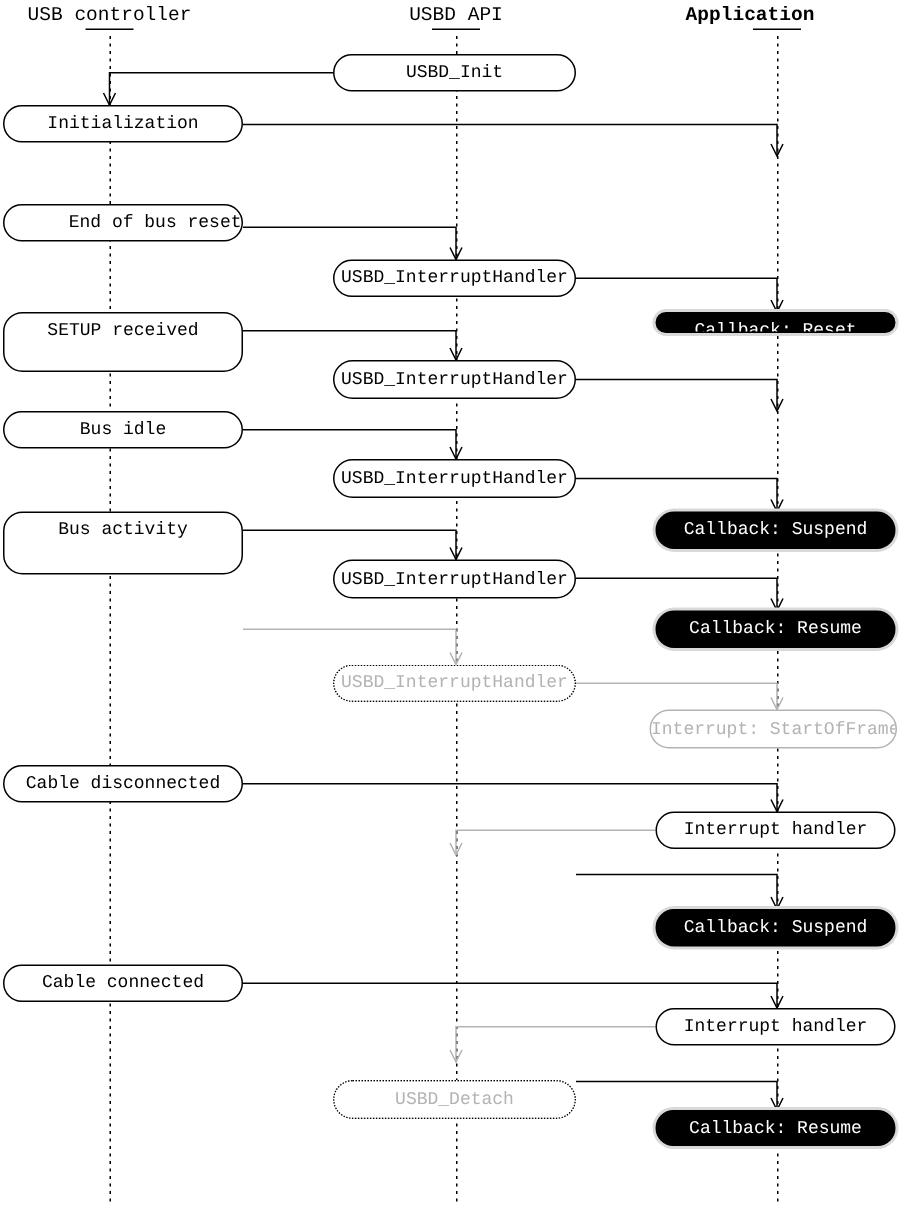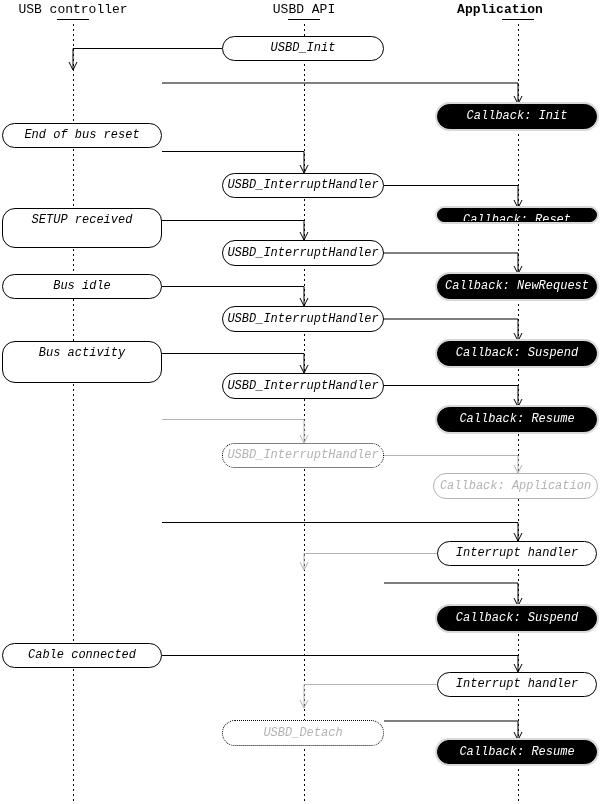--- a/index.html
+++ b/index.html
@@ -9,21 +9,21 @@
   }
   .col-header{
     position:absolute;top:2px;width:160px;text-align:center;
     font-size:13px;color:#000;white-space:nowrap;
   }
   .col-underline{position:absolute;top:19px;width:32px;height:0;border-top:1px solid #000;}
   svg#wires{position:absolute;left:0;top:0;z-index:0;}
   .node{
     position:absolute;z-index:2;box-sizing:border-box;
     font-size:12px;text-align:center;white-space:nowrap;overflow:hidden;
-    border-radius:13px;background:#ffffff;font-style:italic;
+    border-radius:13px;background:#ffffff;
   }
   .outline{border:1px solid #000;color:#000;}
   .filled{
     background:#000;color:#ffffff;border:1px solid #000;
     box-shadow:0 0 0 2px #d9d9d9;
   }
   .ghost-dotted{border:1px dotted #000;color:#b3b3b3;background:#ffffff;}
   .ghost-outline{border:1px solid #b3b3b3;color:#b3b3b3;background:#ffffff;}
 </style>
 </head>
@@ -75,35 +75,35 @@
 
   <div class="col-header" style="left:-7px;">USB controller</div>
   <div class="col-header" style="left:224px;font-family:Liberation Mono, monospace;">USBD API</div>
   <div class="col-header" style="left:420px;font-weight:bold;">Application</div>
 
   <div class="col-underline" style="left:57px;"></div>
   <div class="col-underline" style="left:288px;"></div>
   <div class="col-underline" style="left:502px;"></div>
 
   <div class="node outline" style="left:222px;top:36px;width:162px;height:25px;line-height:23px;">USBD_Init</div>
-  <div class="node filled" style="left:437px;top:104px;width:160px;height:25px;line-height:23px;">Callback: Init</div>
-  <div class="node outline" style="left:2px;top:123px;width:160px;height:25px;line-height:23px;">End of bus reset</div>
+  <div class="node outline" style="left:2px;top:70px;width:160px;height:25px;line-height:23px;">Initialization</div>
+  <div class="node outline" style="left:2px;top:136px;width:160px;height:25px;line-height:23px;text-align:right;">End of bus reset</div>
   <div class="node outline" style="left:222px;top:173px;width:162px;height:25px;line-height:23px;">USBD_InterruptHandler</div>
   <div class="node outline" style="left:2px;top:208px;width:160px;height:40px;line-height:23px;">SETUP received</div>
   <div class="node filled" style="left:437px;top:208px;width:160px;height:14px;line-height:23px;">Callback: Reset</div>
   <div class="node outline" style="left:222px;top:240px;width:162px;height:26px;line-height:24px;">USBD_InterruptHandler</div>
   <div class="node outline" style="left:2px;top:274px;width:160px;height:25px;line-height:23px;">Bus idle</div>
-  <div class="node filled" style="left:437px;top:274px;width:160px;height:25px;line-height:23px;">Callback: NewRequest</div>
   <div class="node outline" style="left:222px;top:306px;width:162px;height:26px;line-height:24px;">USBD_InterruptHandler</div>
   <div class="node outline" style="left:2px;top:341px;width:160px;height:42px;line-height:23px;">Bus activity</div>
   <div class="node filled" style="left:437px;top:341px;width:160px;height:25px;line-height:23px;">Callback: Suspend</div>
   <div class="node outline" style="left:222px;top:373px;width:162px;height:26px;line-height:24px;">USBD_InterruptHandler</div>
   <div class="node filled" style="left:437px;top:407px;width:160px;height:25px;line-height:23px;">Callback: Resume</div>
   <div class="node ghost-dotted" style="left:222px;top:443px;width:162px;height:25px;line-height:23px;">USBD_InterruptHandler</div>
-  <div class="node ghost-outline" style="left:433px;top:473px;width:165px;height:26px;line-height:24px;">Callback: Application</div>
+  <div class="node ghost-outline" style="left:433px;top:473px;width:165px;height:26px;line-height:24px;">Interrupt: StartOfFrame</div>
+  <div class="node outline" style="left:2px;top:510px;width:160px;height:25px;line-height:23px;">Cable disconnected</div>
   <div class="node outline" style="left:437px;top:541px;width:160px;height:25px;line-height:23px;">Interrupt handler</div>
   <div class="node filled" style="left:437px;top:606px;width:160px;height:25px;line-height:23px;">Callback: Suspend</div>
   <div class="node outline" style="left:2px;top:643px;width:160px;height:25px;line-height:23px;">Cable connected</div>
   <div class="node outline" style="left:437px;top:672px;width:160px;height:25px;line-height:23px;">Interrupt handler</div>
   <div class="node ghost-dotted" style="left:222px;top:708px;width:162px;height:26px;line-height:24px;margin-top:12px;">USBD_Detach</div>
   <div class="node filled" style="left:437px;top:740px;width:160px;height:24px;line-height:22px;">Callback: Resume</div>
 
 </div>
 
 </body></html>

